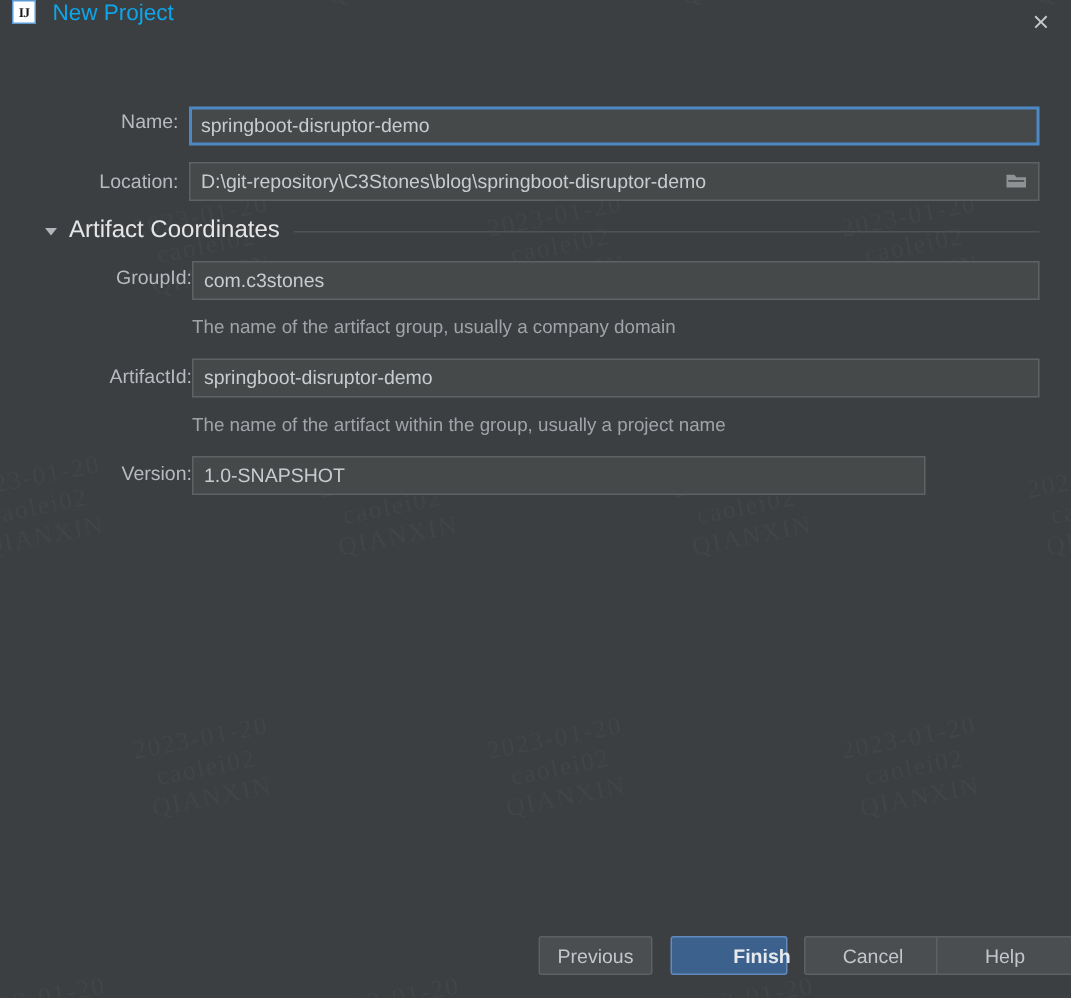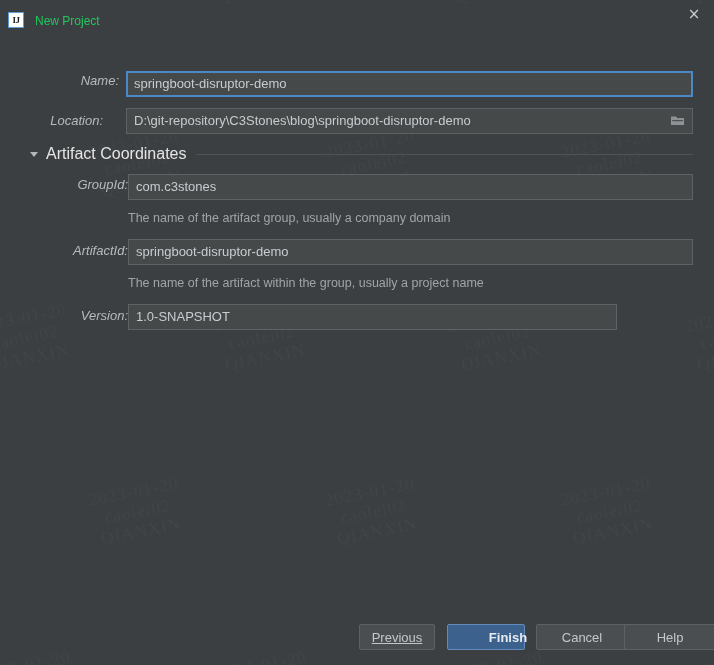--- a/index.html
+++ b/index.html
@@ -38,43 +38,43 @@
     font-weight: 400;
   }
   .wm div { display: block; }
 
   
   #titlebar {
     position: relative;
     z-index: 3;
     height: 28px;
     display: flex;
-    align-items: flex-end;
+    align-items: flex-start;
     padding: 0 0 0 8px;
     box-sizing: border-box;
   }
   #app-icon {
     width: 16px; height: 16px;
     border: 1px solid #5B9BD5;
     background: #ffffff;
     color: #1b1b1b;
     font-size: 9px;
     font-weight: 700;
     font-family: "Liberation Serif", serif;
     display: flex;
     align-items: center;
     justify-content: center;
     letter-spacing: -0.5px;
     box-sizing: border-box;
     flex: none;
   }
   #window-title {
     margin-left: 11px;
-    color: #22c55e;
-    font-size: 12px;
+    color: #0ea5e9;
+    font-size: 15px;
     flex: 1;
   }
   #close-button {
     width: 40px; height: 28px;
     display: flex;
     align-items: center;
     justify-content: center;
     color: #C7CBCF;
     font-size: 15px;
     line-height: 1;
@@ -89,21 +89,20 @@
   .row {
     position: absolute;
     display: flex;
     align-items: center;
   }
   .lbl {
     color: #B7BBBF;
     font-size: 13px;
     text-align: right;
     white-space: nowrap;
-    font-style: italic;
   }
   .field {
     box-sizing: border-box;
     background: #45494A;
     border: 1px solid #5E6264;
     color: #C8CCD0;
     font-size: 13px;
     height: 26px;
     line-height: 24px;
     padding: 0 7px;
@@ -121,21 +120,21 @@
     font-size: 12.5px;
     white-space: nowrap;
   }
 
   
   #row-name { left: 24px; top: 45px; }
   #row-name .lbl { width: 95px; }
   #name-input { position: absolute; left: 126px; top: 43px; width: 567px; }
 
   
-  #row-location { left: 8px; top: 85px; }
+  #row-location { left: 24px; top: 85px; }
   #row-location .lbl { width: 95px; }
   #location-input {
     position: absolute; left: 126px; top: 80px; width: 567px;
     display: flex; align-items: center;
     padding: 0;
   }
   #location-text {
     flex: 1;
     padding: 0 7px;
     overflow: hidden;
@@ -213,21 +212,21 @@
     display: flex;
     align-items: center;
     justify-content: center;
   }
   .btn.primary {
     background: #3C618D;
     border: 1px solid #628BBD;
     color: #E6EAEE;
     font-weight: bold;
   }
-  #btn-previous { left: 359px; width: 76px; text-decoration: underline; }
+  #btn-previous { left: 359px; width: 76px; }
   #btn-finish   { left: 447px; width: 78px; padding-left: 44px; }
   #btn-cancel   { left: 536px; width: 92px; }
   #btn-help     { left: 624px; width: 92px; }
 </style>
 </head>
 <body>
 
 <div id="watermark-layer">
     <div class="wm" style="left: -20px; top: -40px;">
       <div>caolei02</div>

